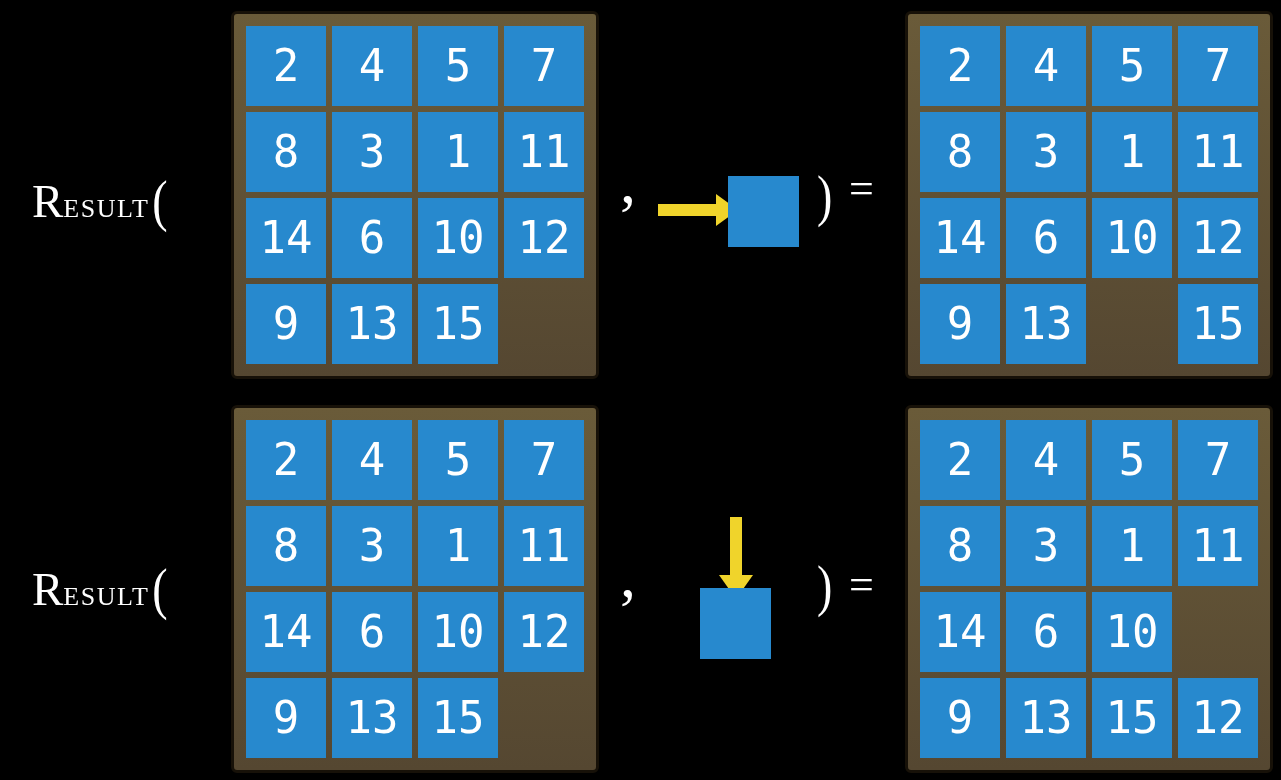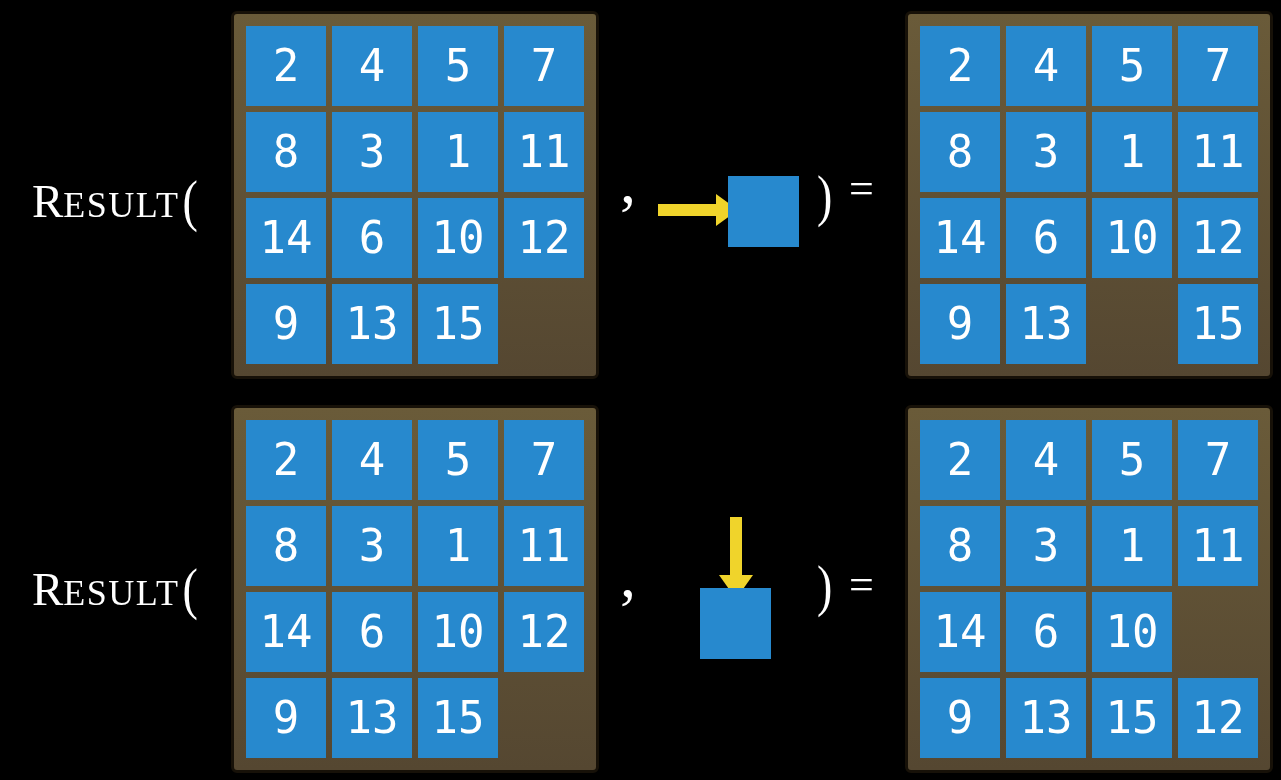--- a/index.html
+++ b/index.html
@@ -15,21 +15,21 @@
     background:var(--background,#000);
   }
   
   .result-label{
     position:absolute;
     display:flex;align-items:baseline;
     color:var(--text,#fff);
     white-space:nowrap;
   }
   .result-label .cap{font-size:47px;line-height:1;}
-  .result-label .rest{font-size:36px;line-height:1;letter-spacing:1.5px;}
+  .result-label .rest{font-size:26px;line-height:1;letter-spacing:1.5px;}
   .result-label .paren{font-size:46px;line-height:1;display:inline-block;transform:scaleY(1.22);margin-left:3px;}
   .label1{left:32px;top:178px;}
   .label2{left:32px;top:566px;}
 
   
   .board{
     position:absolute;
     box-sizing:content-box;
     width:338px;height:338px;
     padding:12px;

